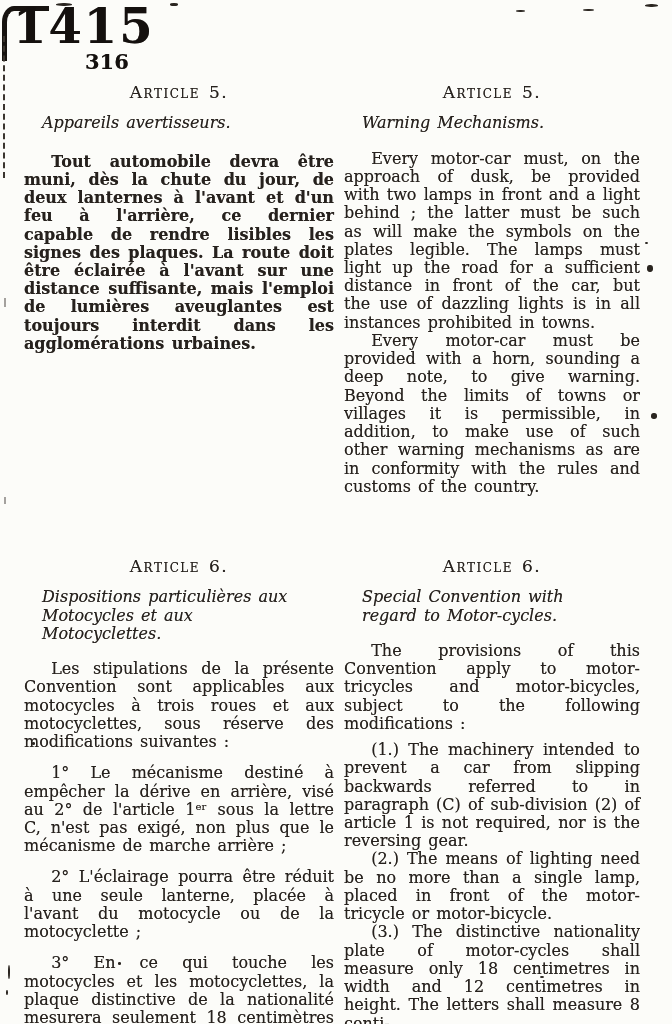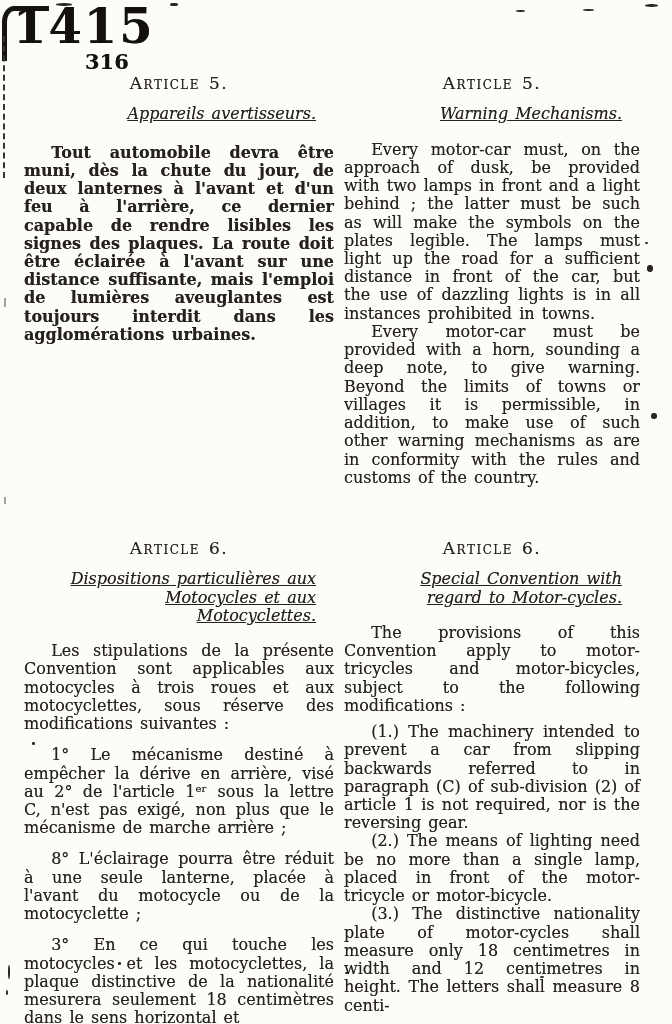--- a/index.html
+++ b/index.html
@@ -29,26 +29,26 @@
 
   
   .fold-line { position:absolute; left:3px; top:36px; height:142px; border-left:2px dashed #3a342e; }
   .fold-dash { position:absolute; left:4px; border-left:2px dashed rgba(58,52,46,0.45); }
 
   
   .columns {
     position:absolute; left:24px; top:74px; width:624px;
     display:grid; grid-template-columns:310px 296px; column-gap:10px; row-gap:52px;
   }
-  .col { font-size:16px; line-height:1.14; text-align:justify; hyphens:auto; -webkit-hyphens:auto; word-spacing:2px; }
+  .col { font-size:16px; line-height:1.14; text-align:justify; hyphens:auto; -webkit-hyphens:auto; word-spacing:2px;margin-top:9px; }
   .art-head {
     text-align:center; font-weight:400; font-variant:small-caps;
     font-size:17px; letter-spacing:1.5px; margin-bottom:12px; text-indent:0;
   }
-  .art-title { text-align:right; font-style:italic; margin-bottom:17px; text-indent:0; padding:0 18px;text-decoration:underline; }
+  .art-title { text-align:left; font-style:italic; margin-bottom:17px; text-indent:0; padding:0 18px; }
   .para { text-indent:1.7em; }
   .gap-top { margin-top:20px;font-weight:bold; }
   .fr-item { margin-top:13px; }
 
   
   .speck { position:absolute; background:#2a2520; border-radius:45%; }
 </style>
 </head>
 <body>
 
@@ -74,21 +74,21 @@
     <p class="art-title">Warning Mechanisms.</p>
     <p class="para">Every motor-car must, on the approach of dusk, be provided with two lamps in front and a light behind ; the latter must be such as will make the symbols on the plates legible. The lamps must light up the road for a sufficient distance in front of the car, but the use of dazzling lights is in all instances prohibited in towns.</p>
     <p class="para">Every motor-car must be provided with a horn, sounding a deep note, to give warning. Beyond the limits of towns or villages it is permissible, in addition, to make use of such other warning mechanisms as are in conformity with the rules and customs of the country.</p>
   </section>
 
   <section class="col" lang="fr">
     <h3 class="art-head">Article 6.</h3>
     <p class="art-title">Dispositions particulières aux Motocycles et aux Motocyclettes.</p>
     <p class="para">Les stipulations de la présente Convention sont applicables aux motocycles à trois roues et aux motocyclettes, sous réserve des modifications suivantes :</p>
     <p class="para fr-item">1° Le mécanisme destiné à empêcher la dérive en arrière, visé au 2° de l'article 1ᵉʳ sous la lettre C, n'est pas exigé, non plus que le mécanisme de marche arrière ;</p>
-    <p class="para fr-item">8° L'éclairage pourra être réduit à une seule lanterne, placée à l'avant du motocycle ou de la motocyclette ;</p>
+    <p class="para fr-item">2° L'éclairage pourra être réduit à une seule lanterne, placée à l'avant du motocycle ou de la motocyclette ;</p>
     <p class="para fr-item">3° En ce qui touche les motocycles et les motocyclettes, la plaque distinctive de la nationalité mesurera seulement 18 centimètres dans le sens horizontal et</p>
   </section>
 
   <section class="col" lang="en">
     <h3 class="art-head">Article 6.</h3>
     <p class="art-title">Special Convention with regard to Motor-cycles.</p>
     <p class="para">The provisions of this Convention apply to motor-tricycles and motor-bicycles, subject to the following modifications :</p>
     <p class="para" style="margin-top:8px;">(1.) The machinery intended to prevent a car from slipping backwards referred to in paragraph (C) of sub-division (2) of article 1 is not required, nor is the reversing gear.</p>
     <p class="para">(2.) The means of lighting need be no more than a single lamp, placed in front of the motor-tricycle or motor-bicycle.</p>
     <p class="para">(3.) The distinctive nationality plate of motor-cycles shall measure only 18 centimetres in width and 12 centimetres in height. The letters shall measure 8 centi-</p>

